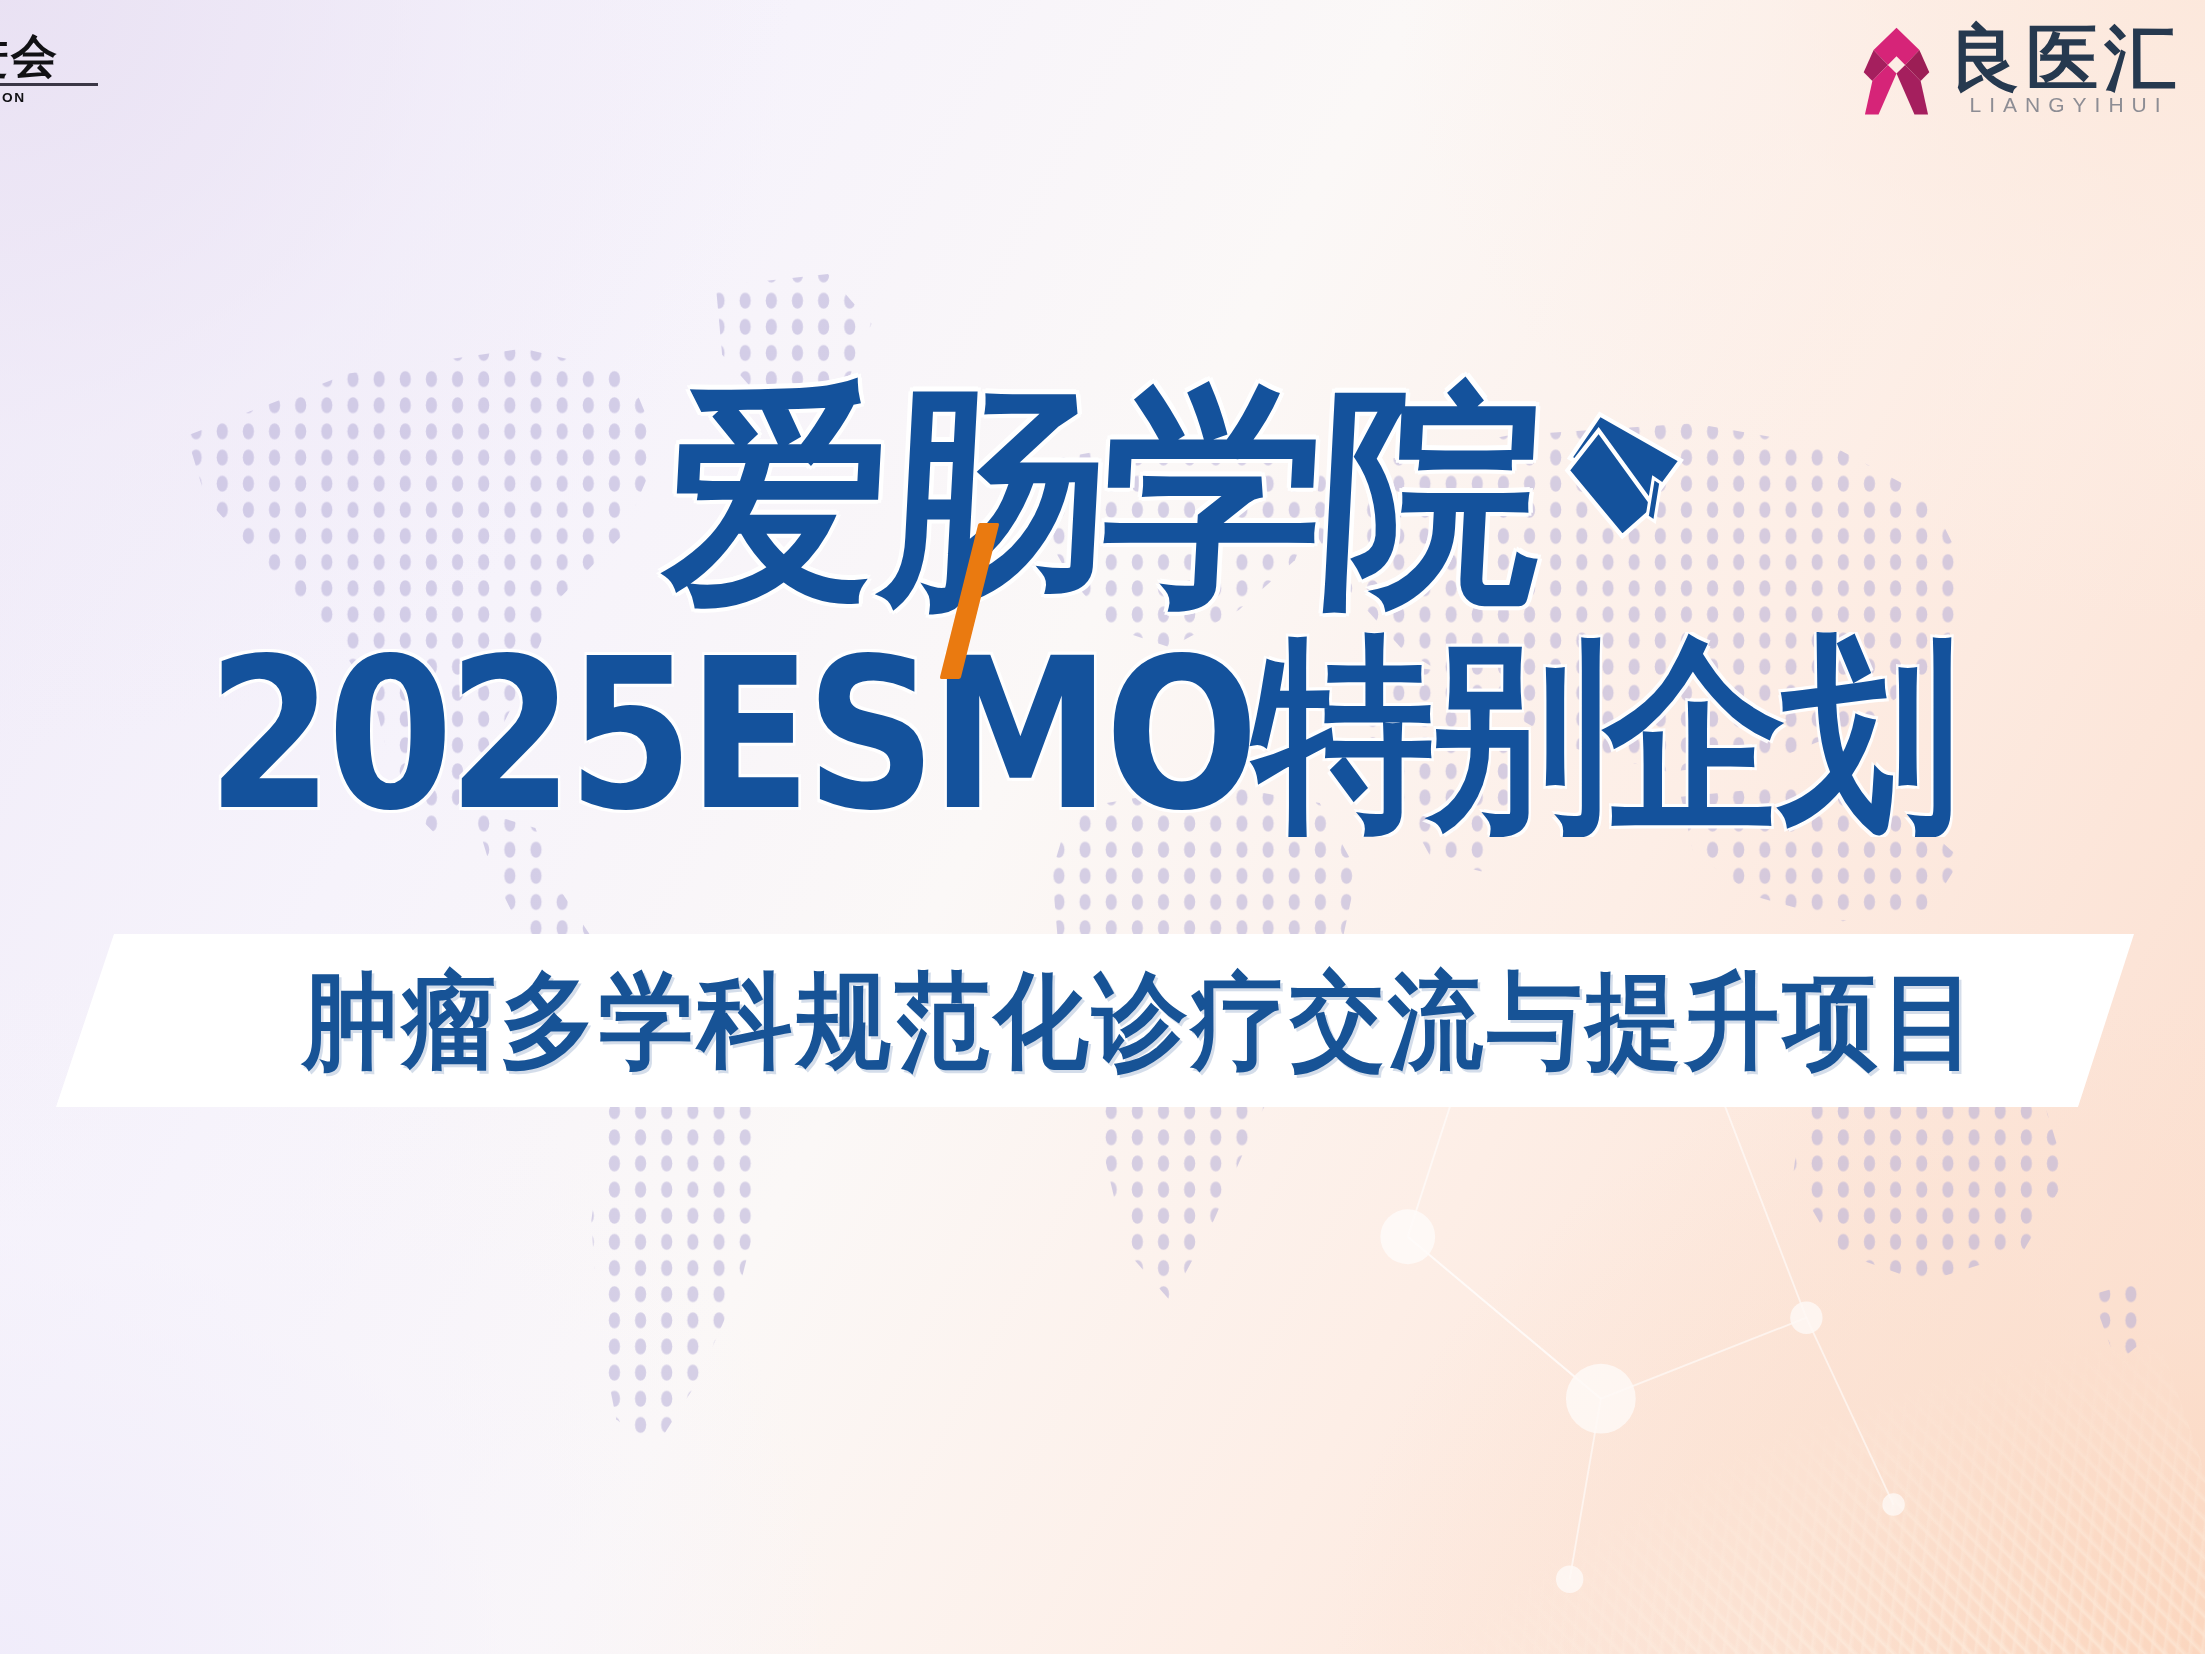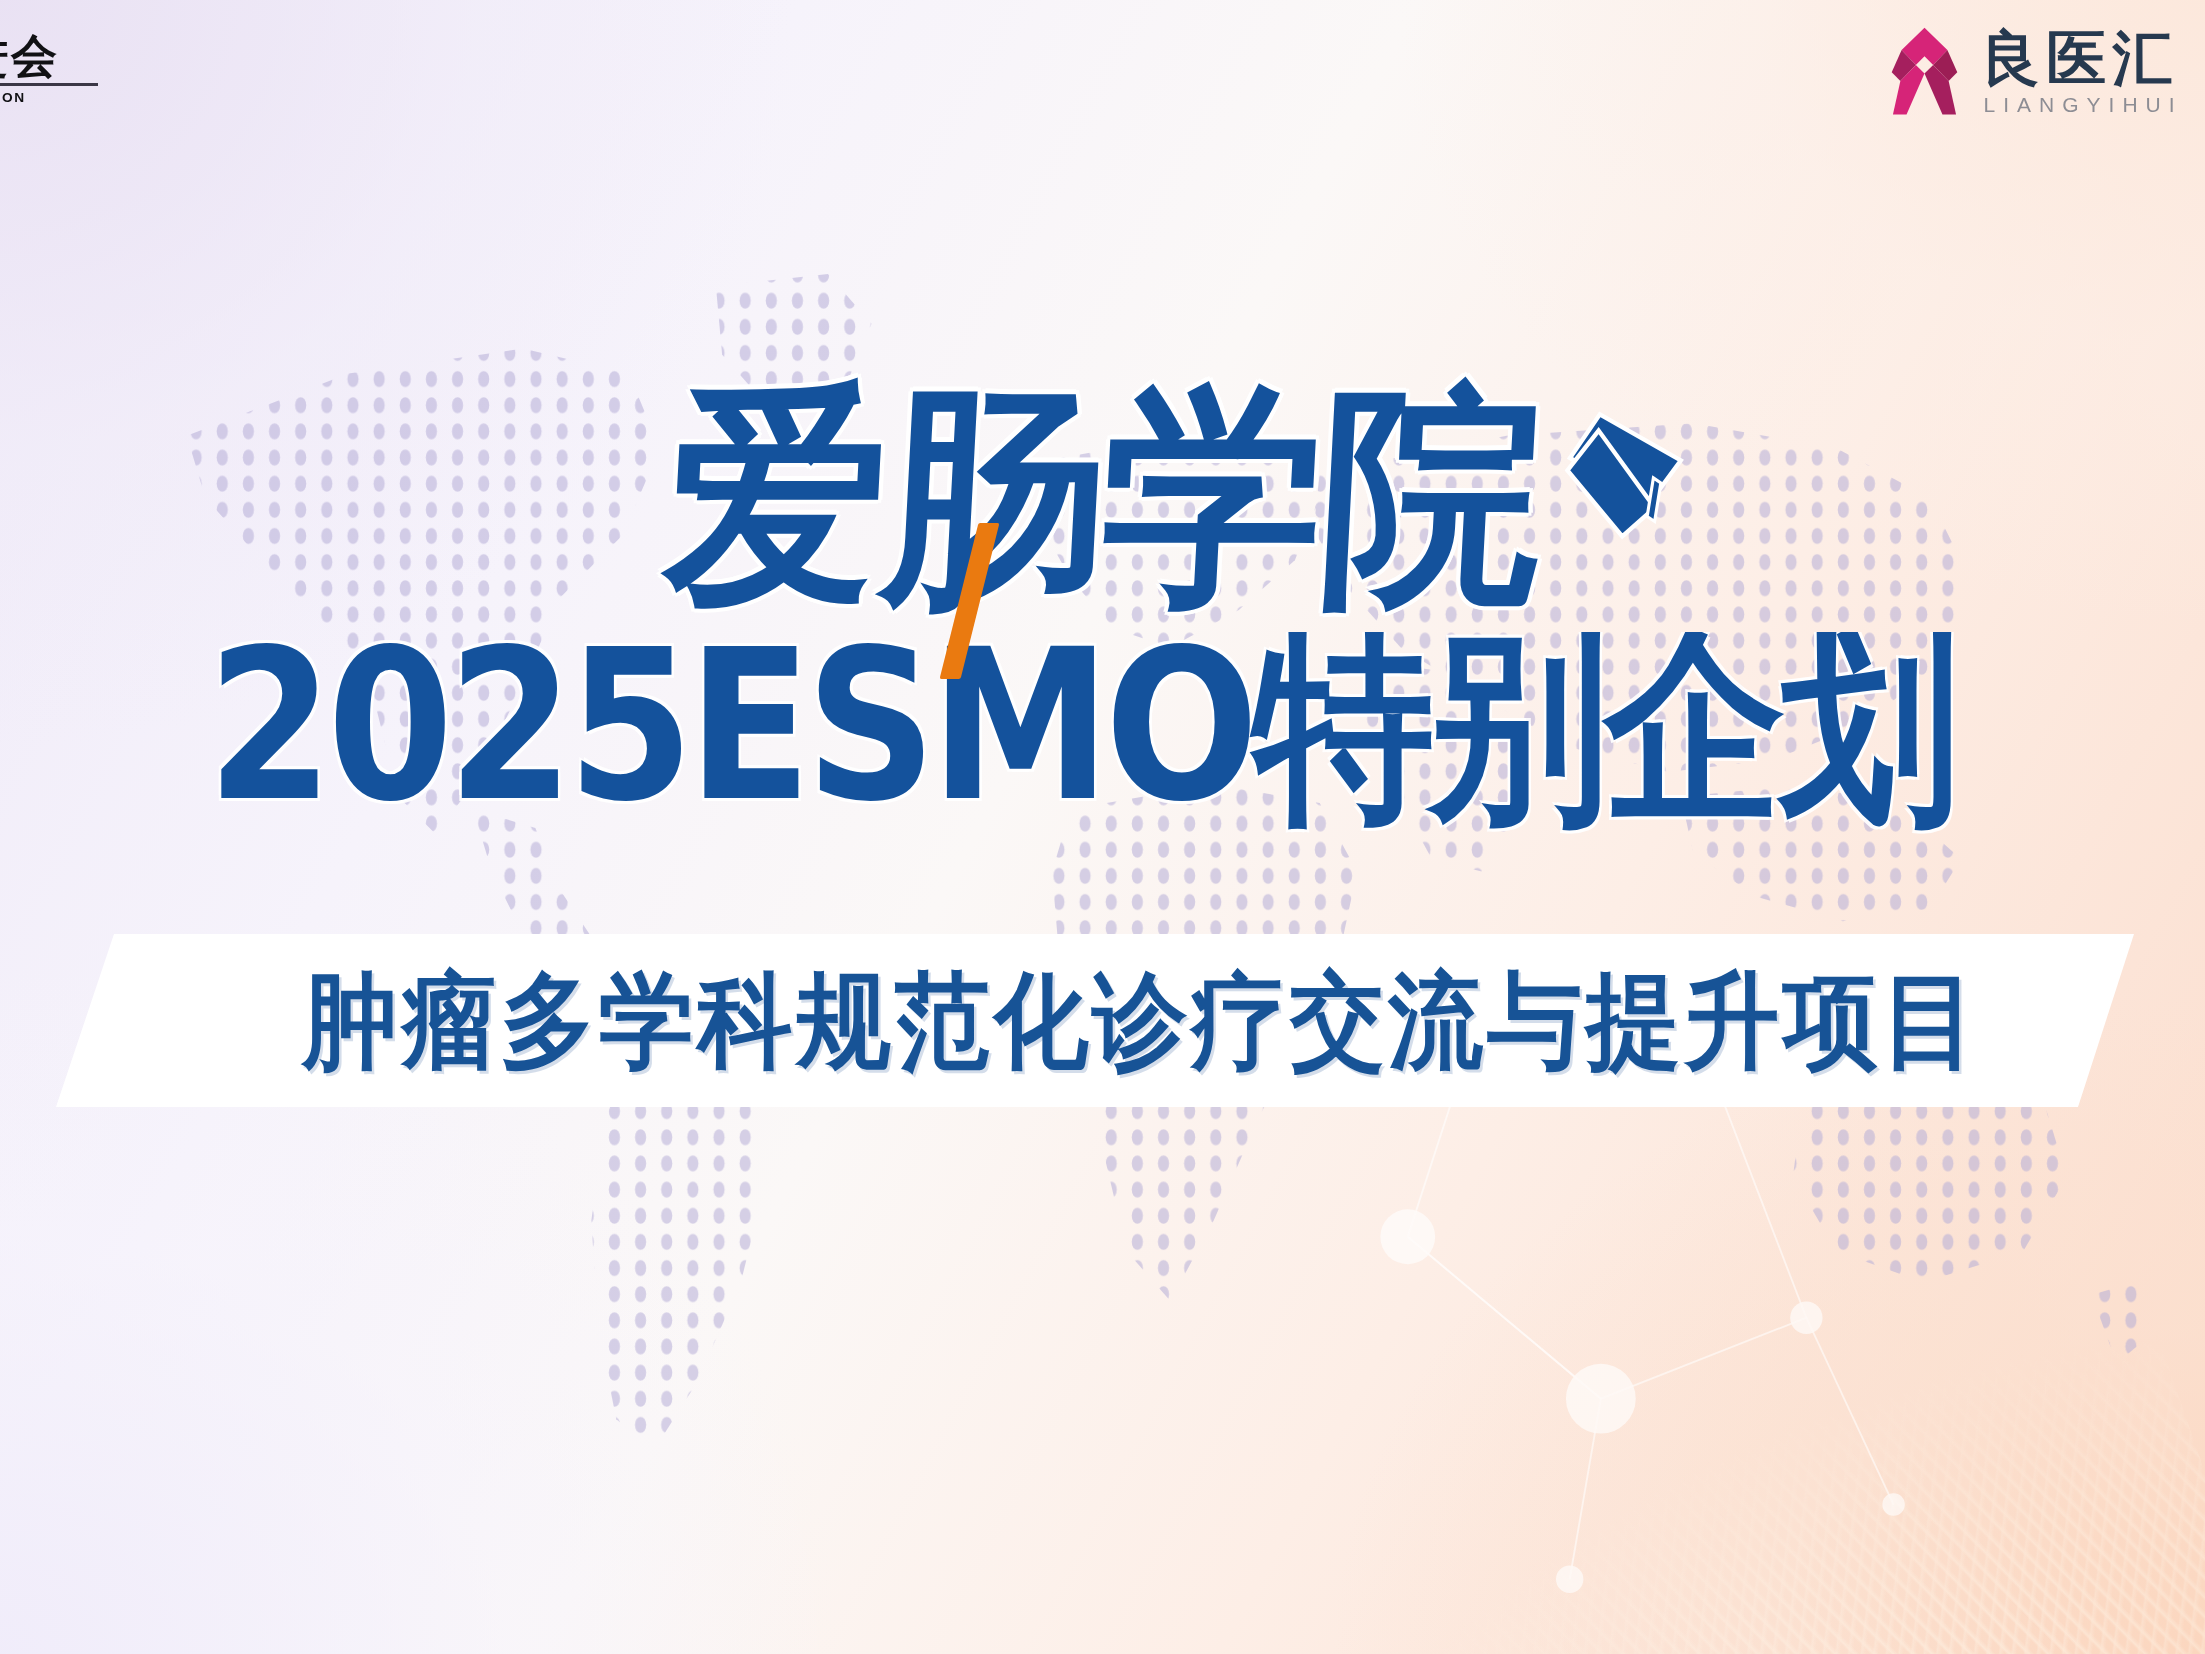--- a/index.html
+++ b/index.html
@@ -75,21 +75,21 @@
 
   
   .logo-right{
     position:absolute;right:22.4px;top:24px;
     display:flex;align-items:center;gap:15px;
   }
   .ribbon{width:73px;height:93px;flex:0 0 auto;}
   .ribbon svg{display:block;width:100%;height:100%;}
   .brand-text{display:flex;flex-direction:column;align-items:center;}
   .brand-cn{
-    font-size:60px;font-weight:700;color:#26394f;letter-spacing:6.2px;
+    font-size:72px;font-weight:700;color:#26394f;letter-spacing:6.2px;
     line-height:65px;white-space:nowrap;
     font-family:"DejaVu Sans","Liberation Sans",sans-serif;
   }
   .brand-en{
     font-size:21px;font-weight:400;color:#8d8d94;letter-spacing:8px;
     line-height:21px;white-space:nowrap;margin-top:2.5px;padding-left:7.5px;
   }
 
   
   .title-main-wrap{
@@ -128,21 +128,21 @@
   }
   
   .grad-cap{
     position:absolute;left:1494px;top:403px;width:193px;height:156px;z-index:5;
   }
   .grad-cap svg{display:block;width:100%;height:100%;}
 
   
   .headline-wrap{
     position:absolute;left:0;top:632px;width:2161px;height:205px;
-    display:flex;align-items:flex-start;justify-content:center;
+    display:flex;align-items:center;justify-content:center;
     pointer-events:none;overflow:hidden;
   }
   .headline{
     font-family:"DejaVu Sans","Liberation Sans",sans-serif;
     font-size:187px;font-weight:700;
     color:#14529c;
     letter-spacing:-6.2px;
     line-height:187px;
     white-space:nowrap;
     transform:scaleY(1.12) scaleX(0.97);

